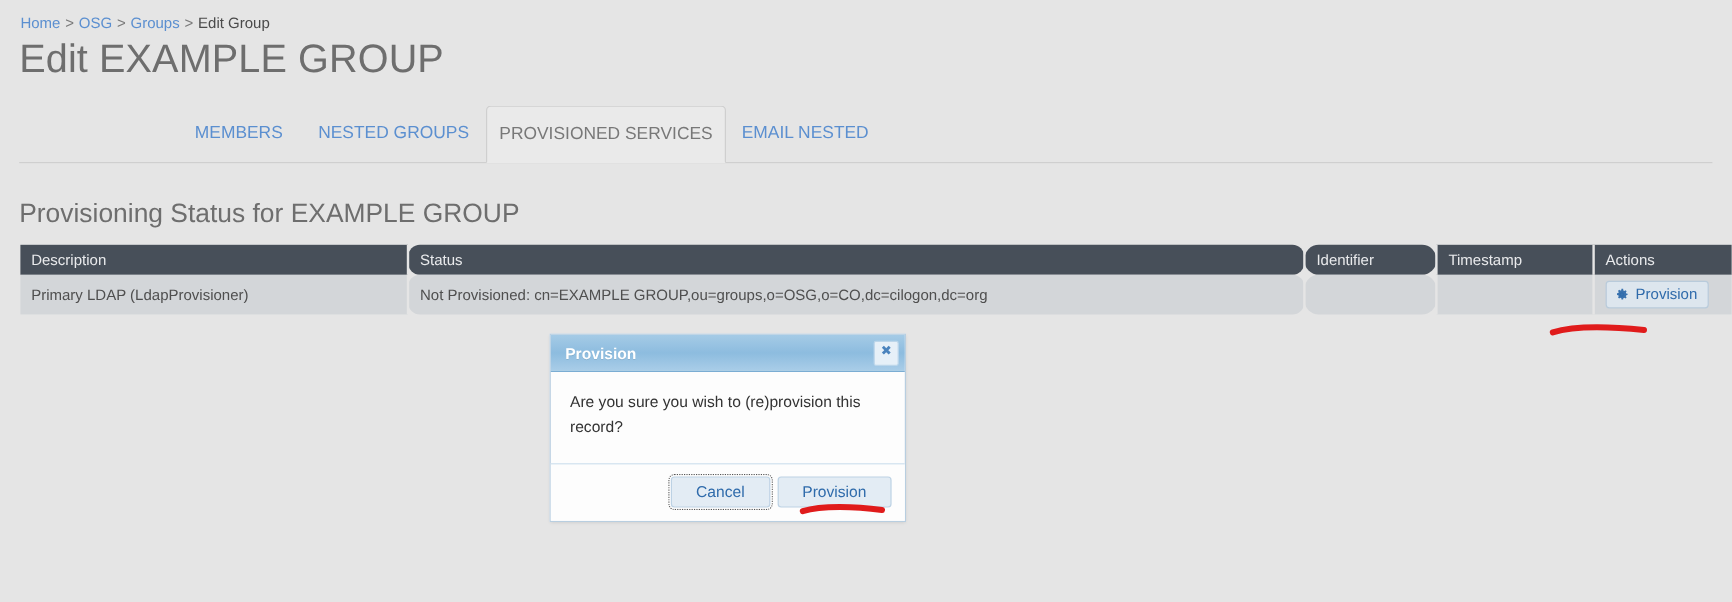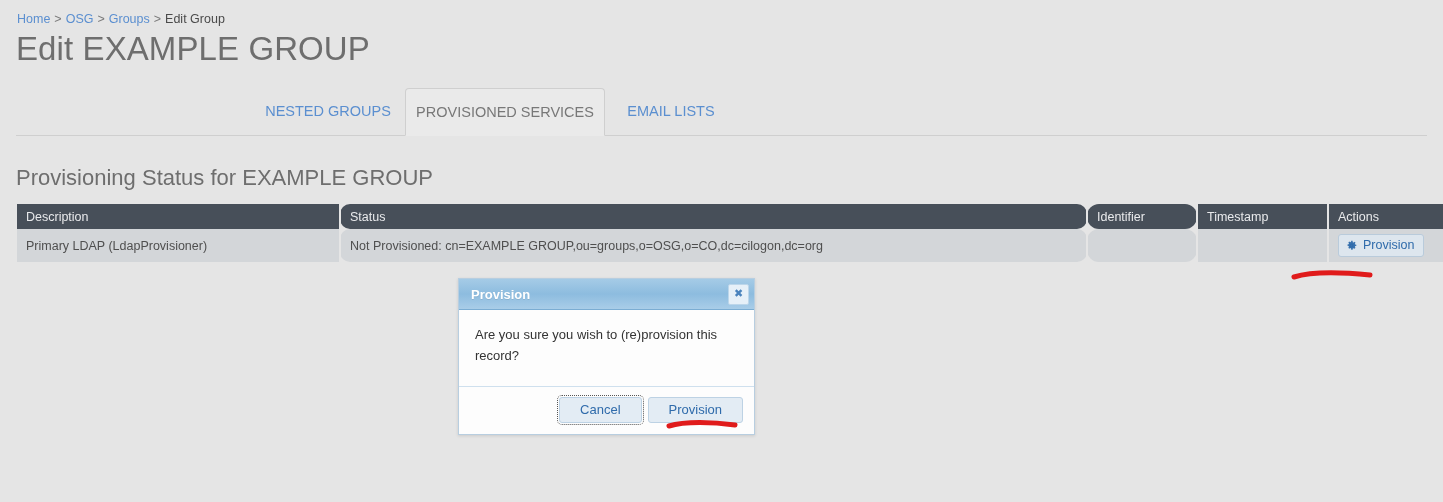--- a/index.html
+++ b/index.html
@@ -229,23 +229,24 @@
 </head>
 <body>
 
 <div class="breadcrumb">
   <a href="#">Home</a><span class="sep">&gt;</span><a href="#">OSG</a><span class="sep">&gt;</span><a href="#">Groups</a><span class="sep">&gt;</span><span class="current">Edit Group</span>
 </div>
 
 <h1 class="page-title">Edit EXAMPLE GROUP</h1>
 
 <div class="tabs">
+  <div class="tab" style="left:131px; width:104px;">MEMBERS</div>
   <div class="tab" style="left:239px; width:146px;">NESTED GROUPS</div>
   <div class="tab active" style="left:389px; width:200px;">PROVISIONED SERVICES</div>
-  <div class="tab" style="left:593px; width:124px;">EMAIL LISTS</div>
+  <div class="tab" style="left:593px; width:124px;">EMAIL NESTED</div>
 </div>
 
 <h2 class="section-heading">Provisioning Status for EXAMPLE GROUP</h2>
 
 <div class="table-wrap">
   <table class="prov">
     <thead>
       <tr>
         <th class="col-desc">Description</th>
         <th class="col-status">Status</th>

